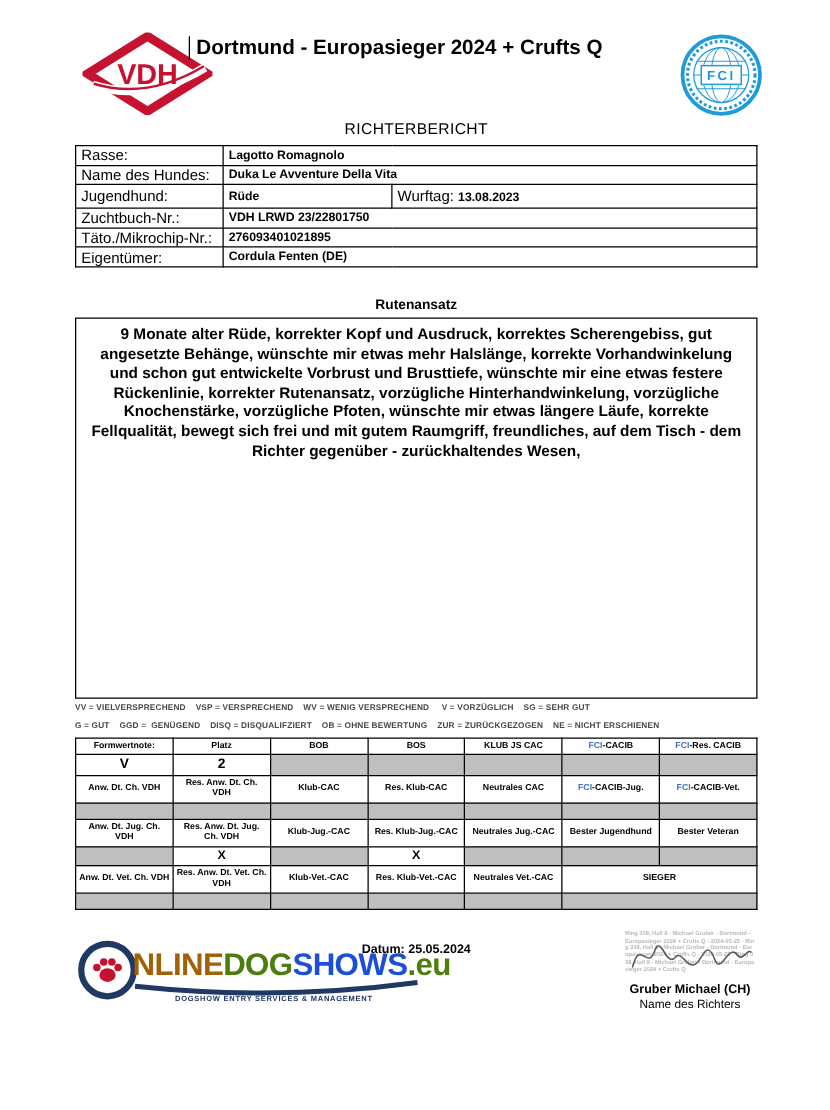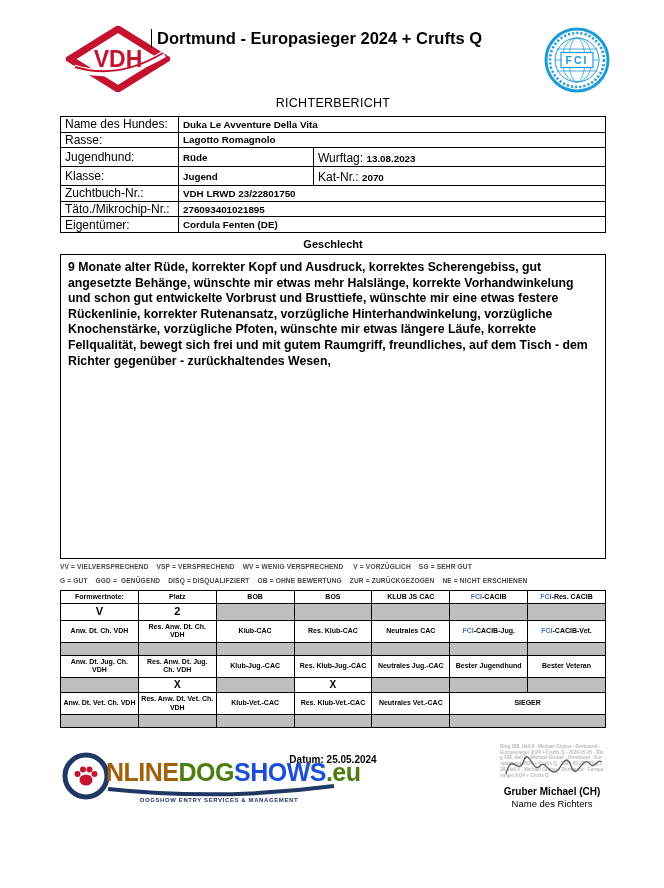--- a/index.html
+++ b/index.html
@@ -29,21 +29,21 @@
   .info-table td.lbl { font-size:12px; font-weight:normal; width:118px; }
   .info-table td.val { font-size:9.8px; font-weight:bold; }
   .info-table td.val1 { width:135px; }
   .info-table .lbl2 { font-size:12px; font-weight:normal; }
   .info-table .val2 { font-size:9.8px; font-weight:bold; }
 
   
   .eval-heading { left:60px; top:238px; width:546px; text-align:center;
     font-size:11px; font-weight:bold; }
   .eval-box { left:60px; top:254px; width:546px; height:305px; border:1.6px solid #000;
-    padding:5px 7px; font-size:12.3px; font-weight:bold; line-height:1.27; }
+    padding:5px 7px; font-size:12.3px; font-weight:bold; line-height:1.27;text-align:center; }
 
   
   .legend { left:60px; width:548px; font-size:6.6px; font-weight:600; color:#474747;
     white-space:pre-wrap; letter-spacing:.15px; }
   .legend-1 { top:563px; }
   .legend-2 { top:577px; }
 
   
   .res-table { left:60px; top:590px; width:546px; border:1.4px solid #000;
     table-layout:fixed; text-align:center; }
@@ -113,53 +113,48 @@
 <div class="abs report-heading">RICHTERBERICHT</div>
 
 <table class="abs info-table">
   <colgroup>
       <col style="width:118px">
       <col style="width:135px">
       <col>
     </colgroup>
   <tbody>
       <tr>
+    <td class="lbl">Rasse:</td>
+    <td class="val" colspan="2">Lagotto Romagnolo</td>
+  </tr>
+  <tr>
     <td class="lbl">Name des Hundes:</td>
     <td class="val" colspan="2">Duka Le Avventure Della Vita</td>
-  </tr>
-  <tr>
-    <td class="lbl">Rasse:</td>
-    <td class="val" colspan="2">Lagotto Romagnolo</td>
   </tr>
   <tr>
     <td class="lbl">Jugendhund:</td>
     <td class="val val1">Rüde</td>
     <td><span class="lbl2">Wurftag: </span><span class="val2">13.08.2023</span></td>
   </tr>
   <tr>
-    <td class="lbl">Klasse:</td>
-    <td class="val val1">Jugend</td>
-    <td><span class="lbl2">Kat-Nr.: </span><span class="val2">2070</span></td>
-  </tr>
-  <tr>
     <td class="lbl">Zuchtbuch-Nr.:</td>
     <td class="val" colspan="2">VDH LRWD 23/22801750</td>
   </tr>
   <tr>
     <td class="lbl">Täto./Mikrochip-Nr.:</td>
     <td class="val" colspan="2">276093401021895</td>
   </tr>
   <tr>
     <td class="lbl">Eigentümer:</td>
     <td class="val" colspan="2">Cordula Fenten (DE)</td>
   </tr>
 </tbody>
   </table>
 
-<div class="abs eval-heading">Geschlecht</div>
+<div class="abs eval-heading">Rutenansatz</div>
 <div class="abs eval-box">9 Monate alter Rüde, korrekter Kopf und Ausdruck, korrektes Scherengebiss, gut angesetzte Behänge, wünschte mir etwas mehr Halslänge, korrekte Vorhandwinkelung und schon gut entwickelte Vorbrust und Brusttiefe, wünschte mir eine etwas festere Rückenlinie, korrekter Rutenansatz, vorzügliche Hinterhandwinkelung, vorzügliche Knochenstärke, vorzügliche Pfoten, wünschte mir etwas längere Läufe, korrekte Fellqualität, bewegt sich frei und mit gutem Raumgriff, freundliches, auf dem Tisch - dem Richter gegenüber - zurückhaltendes Wesen,</div>
 
 <div class="abs legend legend-1">VV = VIELVERSPRECHEND    VSP = VERSPRECHEND    WV = WENIG VERSPRECHEND     V = VORZÜGLICH    SG = SEHR GUT</div>
 <div class="abs legend legend-2">G = GUT    GGD =  GENÜGEND    DISQ = DISQUALIFZIERT    OB = OHNE BEWERTUNG    ZUR = ZURÜCKGEZOGEN    NE = NICHT ERSCHIENEN</div>
 
 <table class="abs res-table">
   <tbody>
       <tr>
     <td class="hdr">Formwertnote:</td>
     <td class="hdr">Platz</td>

